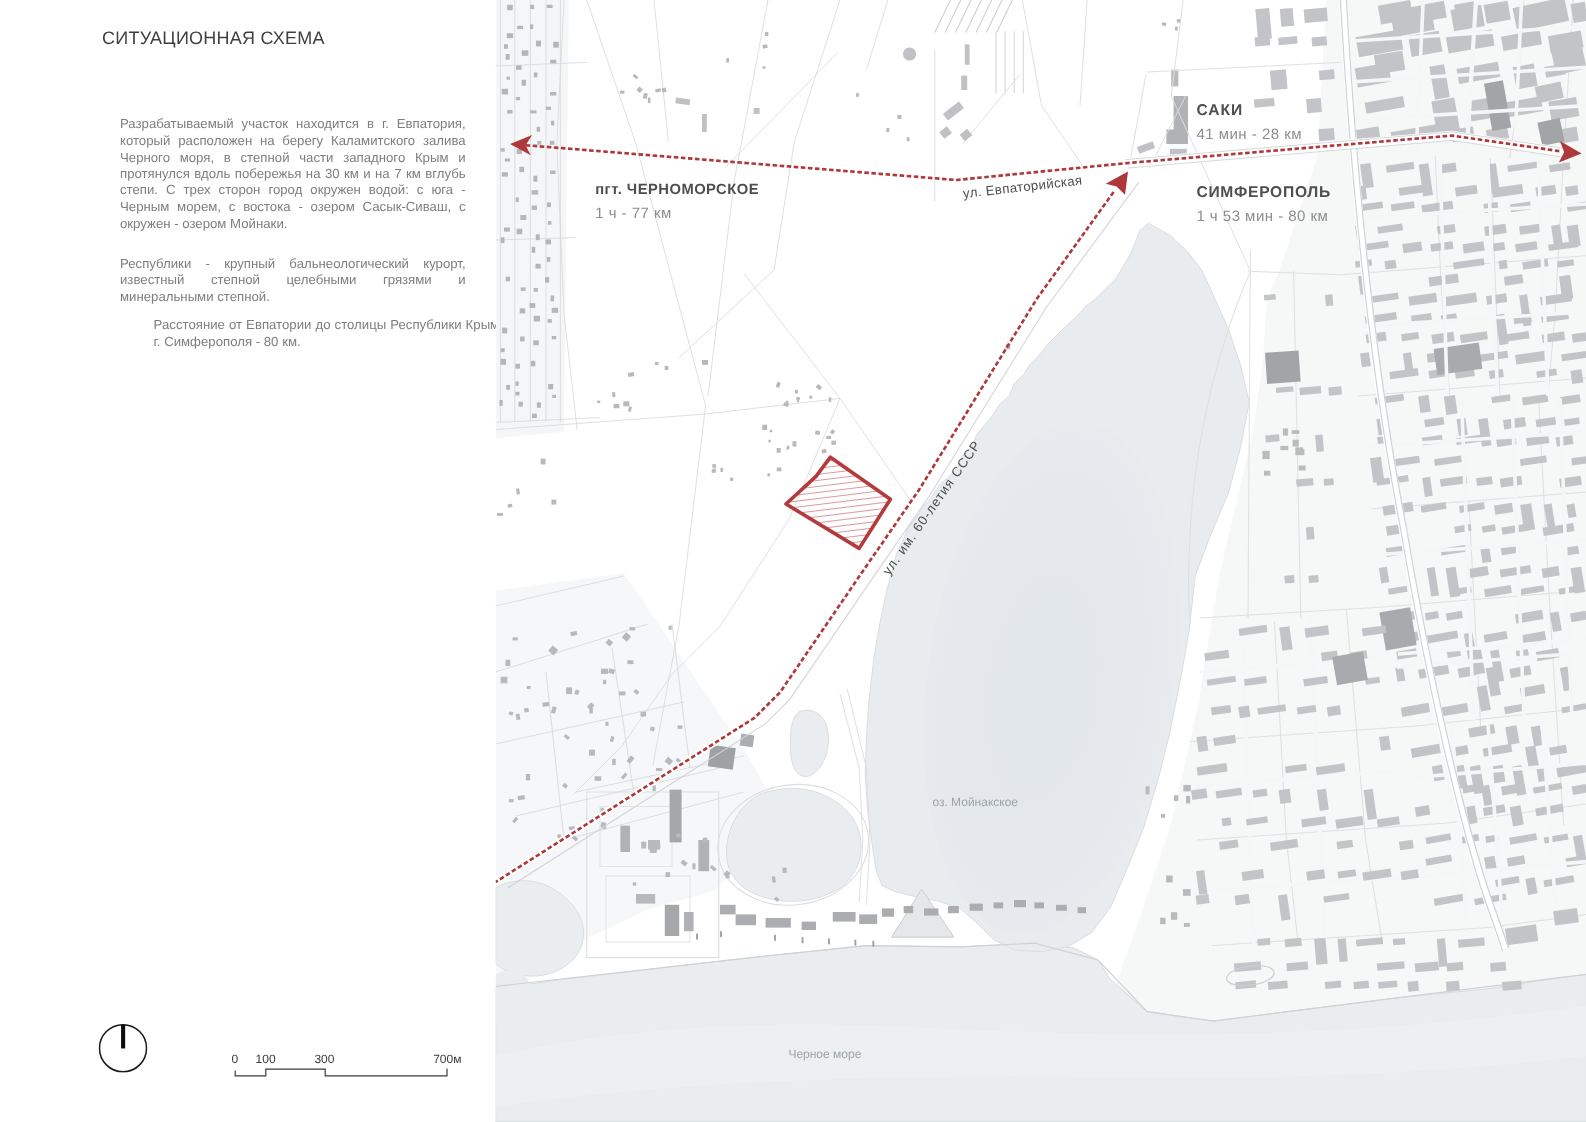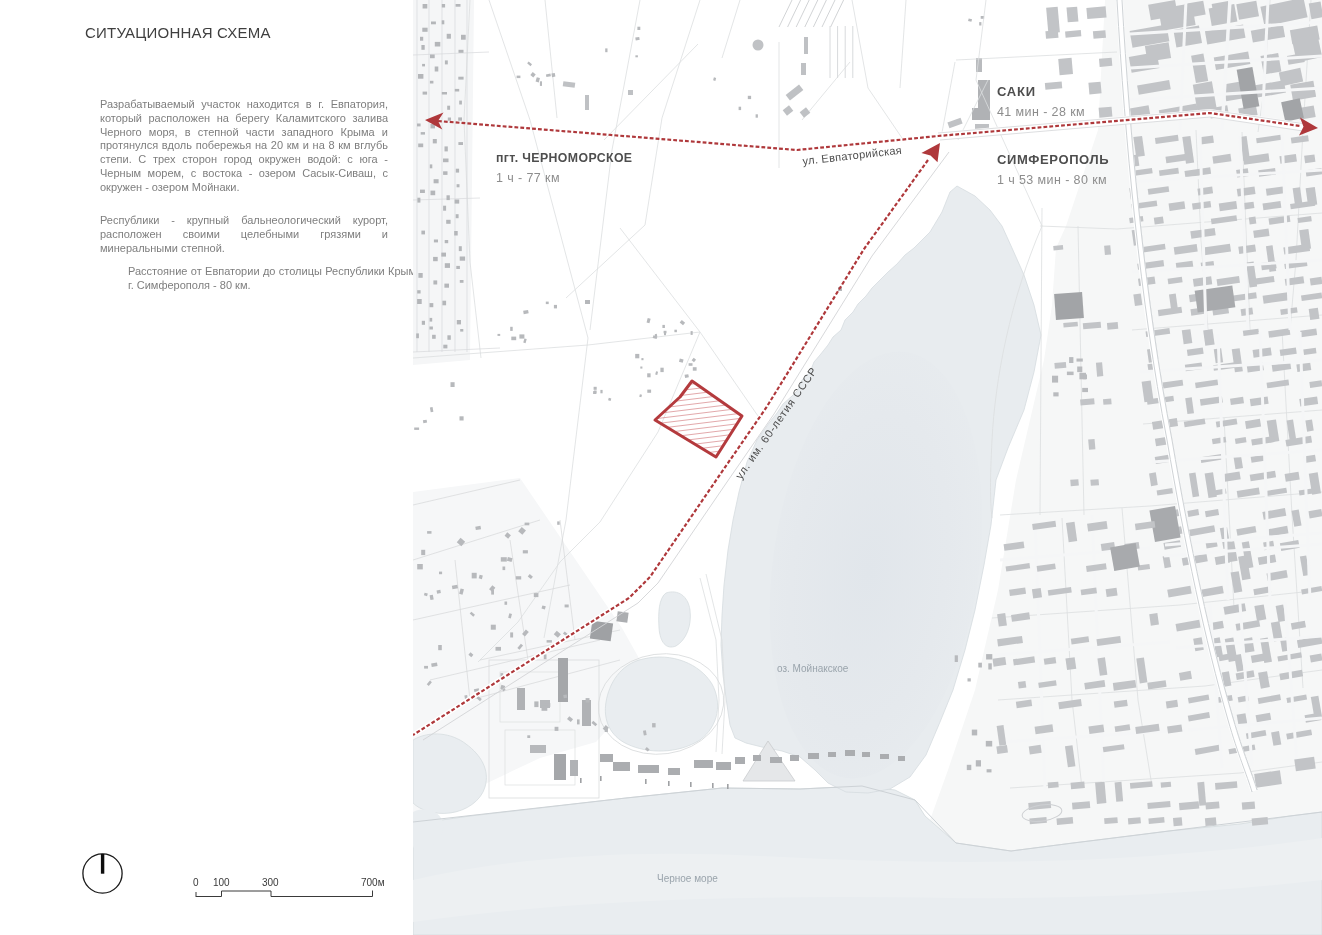--- a/index.html
+++ b/index.html
@@ -10,30 +10,30 @@
 #map{position:absolute;left:413px;top:0;width:909px;height:935px;}
 </style></head>
 <body>
 <div id="page">
 
 <h1>СИТУАЦИОННАЯ СХЕМА</h1>
 
 <div class="para" style="top:98px;">
 <div class="jl">Разрабатываемый участок находится в г. Евпатория,</div>
 <div class="jl">который расположен на берегу Каламитского залива</div>
-<div class="jl">Черного моря, в степной части западного Крыма и</div>
-<div class="jl">протянулся вдоль побережья на 20 км и на 8 км вглубь</div>
+<div class="jl">Черного моря, в степной части западного Крым и</div>
+<div class="jl">протянулся вдоль побережья на 30 км и на 7 км вглубь</div>
 <div class="jl">степи. С трех сторон город окружен водой: с юга -</div>
 <div class="jl">Черным морем, с востока - озером Сасык-Сиваш, с</div>
 <div>окружен - озером Мойнаки.</div>
 </div>
 
 <div class="para" style="top:214px;">
 <div class="jl">Республики - крупный бальнеологический курорт,</div>
-<div class="jl">расположен своими целебными грязями и</div>
+<div class="jl">известный степной целебными грязями и</div>
 <div>минеральными степной.</div>
 </div>
 
 <div class="para" style="top:265px;margin-left:28px;">
 <div class="jl">Расстояние от Евпатории до столицы Республики Крым</div>
 <div>г. Симферополя - 80 км.</div>
 </div>
 
 <svg style="position:absolute;left:82px;top:853px;" width="41" height="41" viewBox="0 0 41 41">
 <circle cx="20.5" cy="20.5" r="19.6" fill="none" stroke="#1a1a1a" stroke-width="1.3"></circle>

